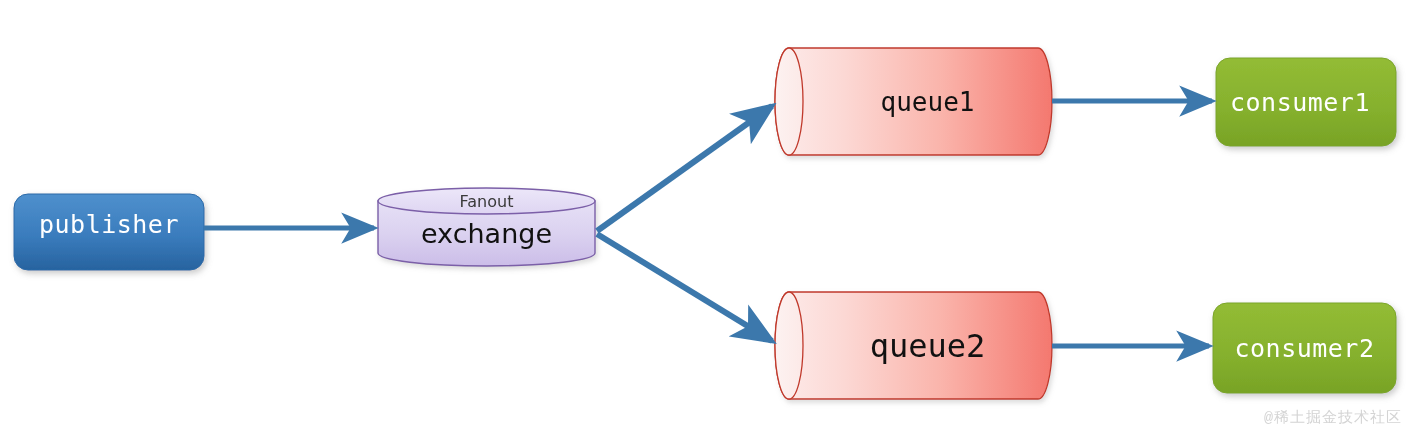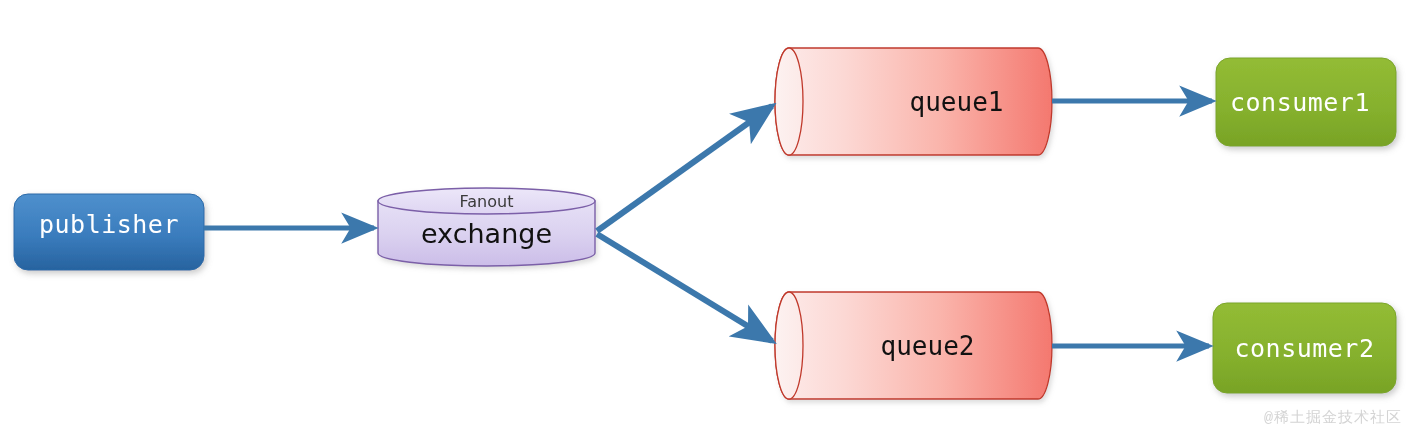--- a/index.html
+++ b/index.html
@@ -49,28 +49,28 @@
     font-size: 16px;
     text-align: center;
   }
   #exchange-label {
     left: 378px; top: 212px; width: 217px; height: 42px;
     color: #111111;
     font-size: 27px;
   }
   
   #queue1-label {
-    left: 832px; top: 48px; width: 249px; height: 107px;
+    left: 803px; top: 48px; width: 249px; height: 107px;
     color: #111111;
     font-size: 26px;
   }
   #queue2-label {
     left: 803px; top: 292px; width: 249px; height: 107px;
     color: #111111;
-    font-size: 26px;
+    font-size: 32px;
   }
   
   #consumer1-label {
     left: 1216px; top: 58px; width: 168px; height: 88px;
     color: #ffffff;
     font-size: 25px;
     letter-spacing: 0.5px;
   }
   #consumer2-label {
     left: 1213px; top: 303px; width: 183px; height: 90px;

